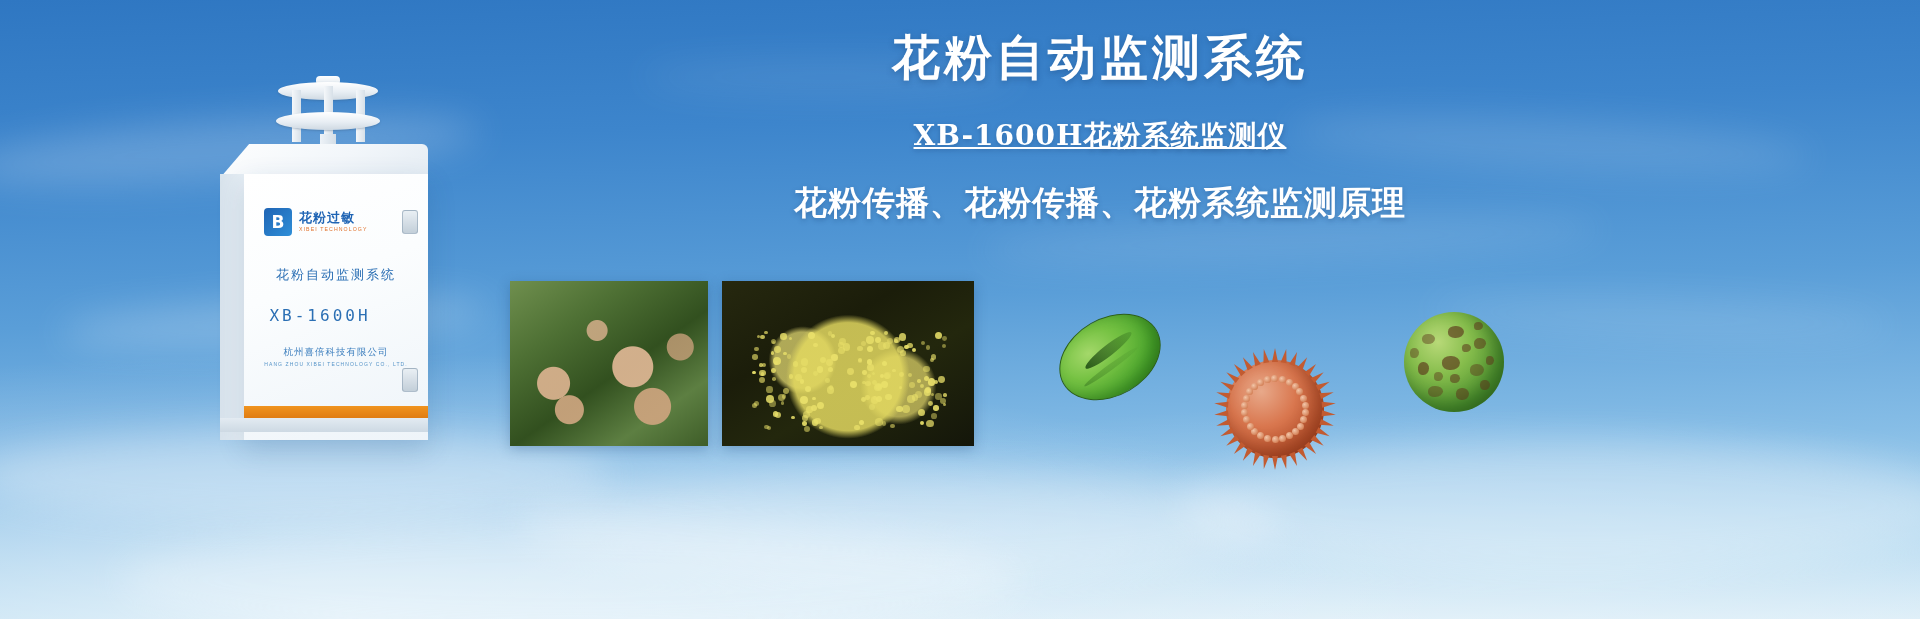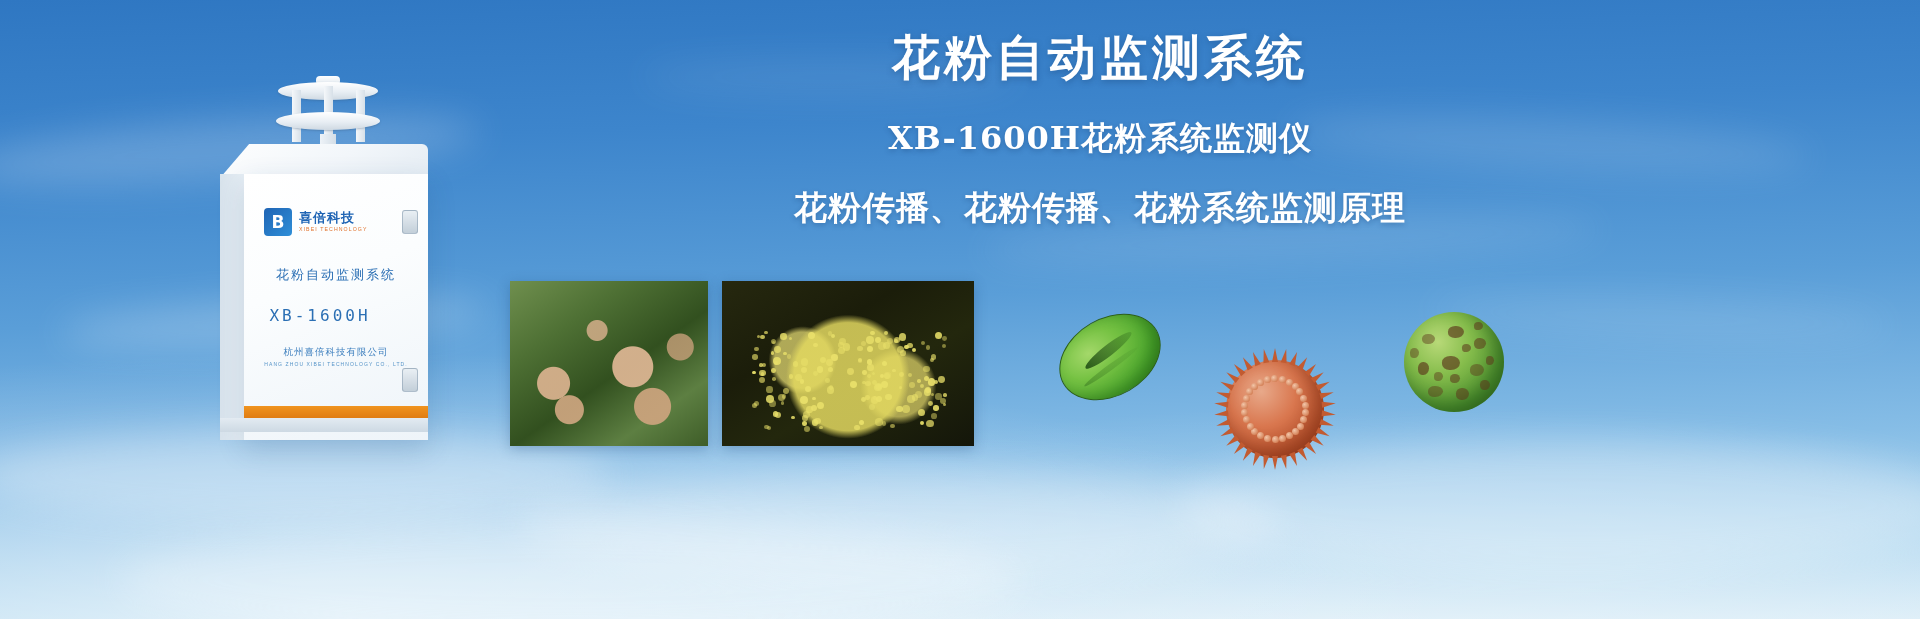--- a/index.html
+++ b/index.html
@@ -32,24 +32,25 @@
 
   
   .text-block{position:absolute;left:560px;top:30px;width:1080px;text-align:center;}
   .t-main{
     font-size:48px;font-weight:700;color:#ffffff;letter-spacing:4px;
     line-height:1.15;margin:0 0 34px 0;
     text-shadow:0 2px 6px rgba(20,60,110,0.38);
     font-family:"DejaVu Sans","Liberation Sans",sans-serif;
   }
   .t-sub{
-    font-size:32px;font-weight:700;color:#ffffff;letter-spacing:1px;
+    font-size:28px;font-weight:700;color:#ffffff;letter-spacing:1px;
     line-height:1.2;margin:0 0 30px 0;
     text-shadow:0 2px 5px rgba(20,60,110,0.34);
     font-family:"DejaVu Serif","Liberation Serif",serif;
+    text-decoration:underline;
   }
   .t-third{
     font-size:33px;font-weight:700;color:#ffffff;letter-spacing:1px;
     line-height:1.2;margin:0;
     text-shadow:0 2px 5px rgba(20,60,110,0.34);
     font-family:"DejaVu Sans","Liberation Sans",sans-serif;
   }
 
   
   .device{position:absolute;left:198px;top:78px;width:250px;height:352px;}
@@ -249,21 +250,21 @@
     <div class="cab-face"></div>
     <div class="cab-stripe"></div>
     <div class="cab-foot"></div>
 
     <div class="latch latch-top"></div>
     <div class="latch latch-bot"></div>
 
     <div class="logo">
       <div class="logo-mark">B</div>
       <div class="logo-txt">
-        <span class="logo-cn">喜倍科技</span>
+        <span class="logo-cn">花粉过敏</span>
         <span class="logo-en">XIBEI TECHNOLOGY</span>
       </div>
     </div>
 
     <div class="cab-line1">花粉自动监测系统</div>
     <div class="cab-line2">XB-1600H</div>
     <div class="cab-line3">杭州喜倍科技有限公司</div>
     <div class="cab-line4">HANG ZHOU XIBEI TECHNOLOGY CO., LTD.</div>
   </div>
 

